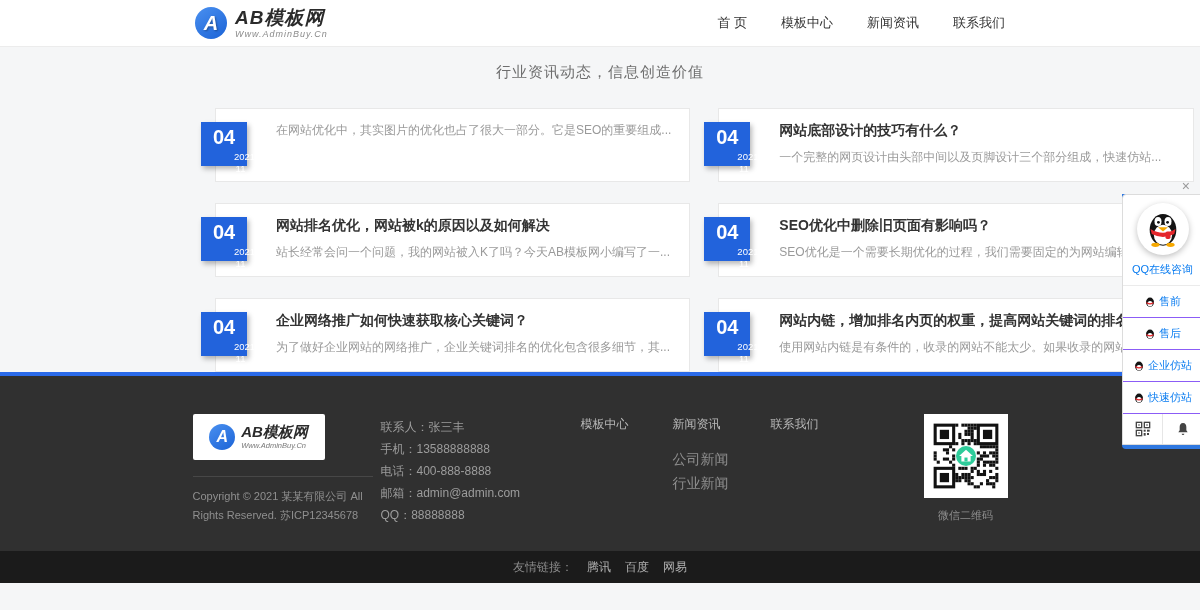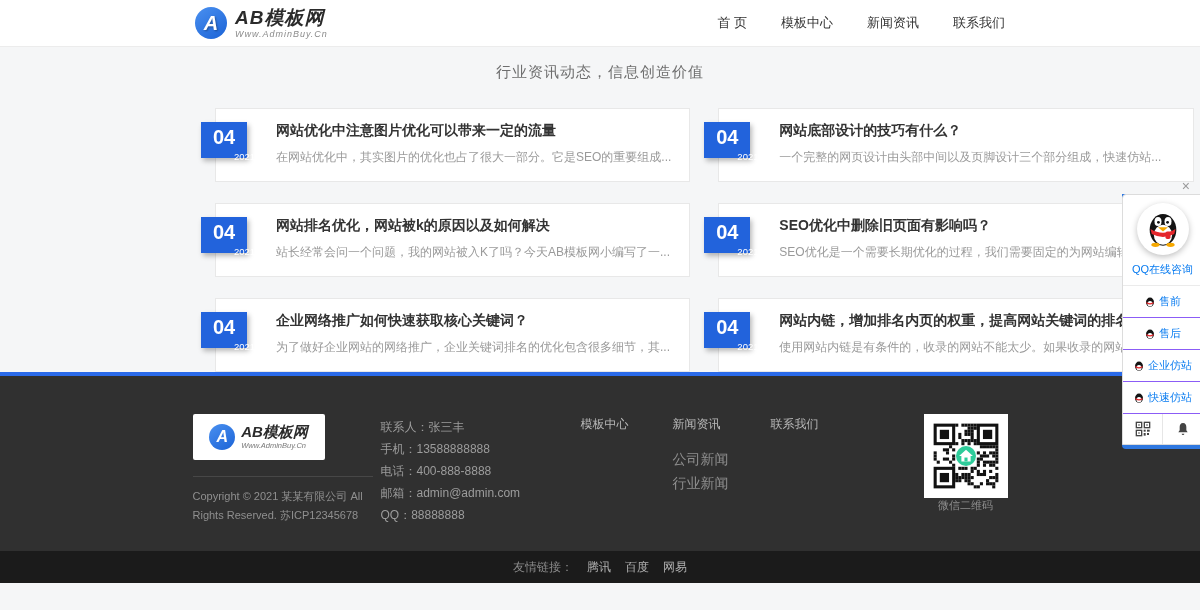--- a/index.html
+++ b/index.html
@@ -21,21 +21,21 @@
   .nav { display:flex; gap:34px; }
   .nav-item { font-size:13px; color:#333; cursor:pointer; }
 
   
   .main { padding-top:10px; }
   .page-heading { text-align:center; font-size:15px; color:#6e6e6e; letter-spacing:1px; padding:6px 0 0; }
   .news-grid { width:770px; margin:26px auto 0; display:grid;
                grid-template-columns:1fr 1fr; column-gap:28px; row-gap:21px; }
   .news-card { position:relative; background:#fff; border:1px solid #e8e8e8;
                height:74px; padding:13px 18px 0 60px; cursor:pointer; }
-  .date-badge { position:absolute; left:-15px; top:13px; width:46px; height:36px;
+  .date-badge { position:absolute; left:-15px; top:13px; width:46px; height:44px;
                 background:#2263dc; color:#fff; text-align:center;
                 box-shadow:2px 3px 5px rgba(0,0,0,.28); }
   .date-day { font-size:20px; font-weight:700; line-height:27px; margin-top:2px; }
   .date-month { font-size:9.5px; line-height:12px;margin-left:33px; }
   .news-title { font-size:14px; color:#333; font-weight:600; margin-bottom:9px;
                 white-space:nowrap; overflow:hidden; }
   .news-excerpt { font-size:12px; color:#9a9a9a; white-space:nowrap; overflow:hidden; }
 
   
   .qq-wrap { position:absolute; right:0; top:178px; width:78px; }
@@ -69,21 +69,21 @@
   .f-logo-sub { font-size:7.5px; font-style:italic; color:#777; margin-top:2px; }
   .f-divider { border-top:1px solid #474747; width:180px; margin:16px 0 10px; }
   .f-copy { font-size:11px; color:#8f8f8f; line-height:1.7; }
   .f-col-contact { width:200px; font-size:12px; color:#9c9c9c; line-height:22px; padding-top:2px; }
   .f-columns { display:flex; gap:42px; padding-top:2px; }
   .f-column { min-width:50px; }
   .f-col-heading { font-size:12px; color:#b8b8b8; margin-bottom:14px; cursor:pointer; }
   .f-col-link { font-size:14px; color:#8f8f8f; line-height:24px; cursor:pointer; }
   .f-col-qr { margin-left:auto; text-align:center; }
   .f-qr-box { width:84px; height:84px; background:#fff; padding:5px; }
-  .f-qr-caption { font-size:11px; color:#8f8f8f; }
+  .f-qr-caption { font-size:11px; color:#8f8f8f; margin-top:10px; }
 
   
   .bottom-bar { height:32px; background:#1b1b1b; display:flex; align-items:center; justify-content:center; gap:14px; }
   .bb-label { font-size:12px; color:#8a8a8a; }
   .bb-link { font-size:12px; color:#b0b0b0; cursor:pointer; }
 </style>
 </head>
 <body>
 
 <div class="header">
@@ -107,21 +107,20 @@
 <div class="main">
   <div class="page-heading">行业资讯动态，信息创造价值</div>
 
   <div class="news-grid">
 
     <div class="news-card">
       <div class="date-badge">
         <div class="date-day">04</div>
         <div class="date-month">2021-11</div>
       </div>
-      <div class="news-title">网站优化中注意图片优化可以带来一定的流量</div>
       <div class="news-excerpt">在网站优化中，其实图片的优化也占了很大一部分。它是SEO的重要组成...</div>
     </div>
 
     <div class="news-card">
       <div class="date-badge">
         <div class="date-day">04</div>
         <div class="date-month">2021-11</div>
       </div>
       <div class="news-title">网站底部设计的技巧有什么？</div>
       <div class="news-excerpt">一个完整的网页设计由头部中间以及页脚设计三个部分组成，快速仿站...</div>

